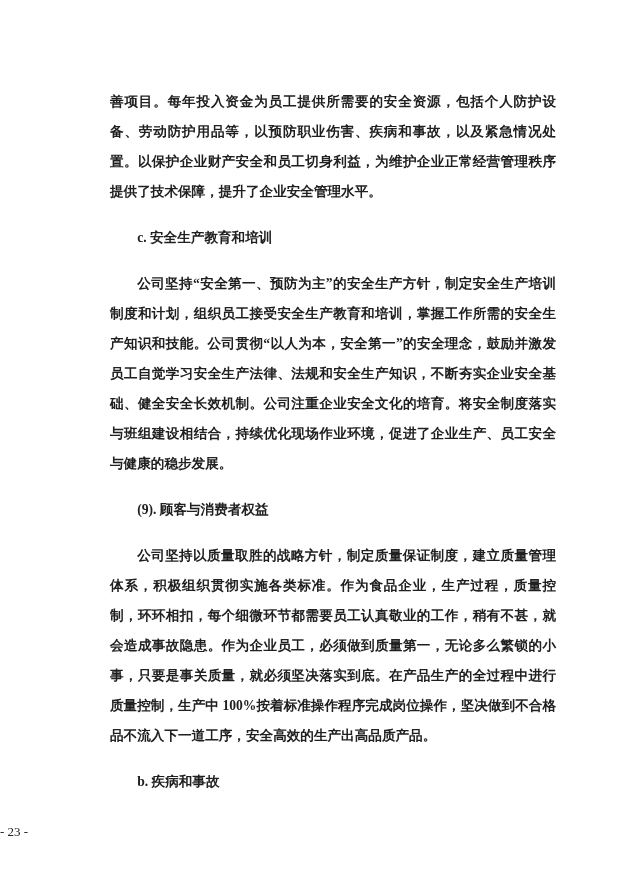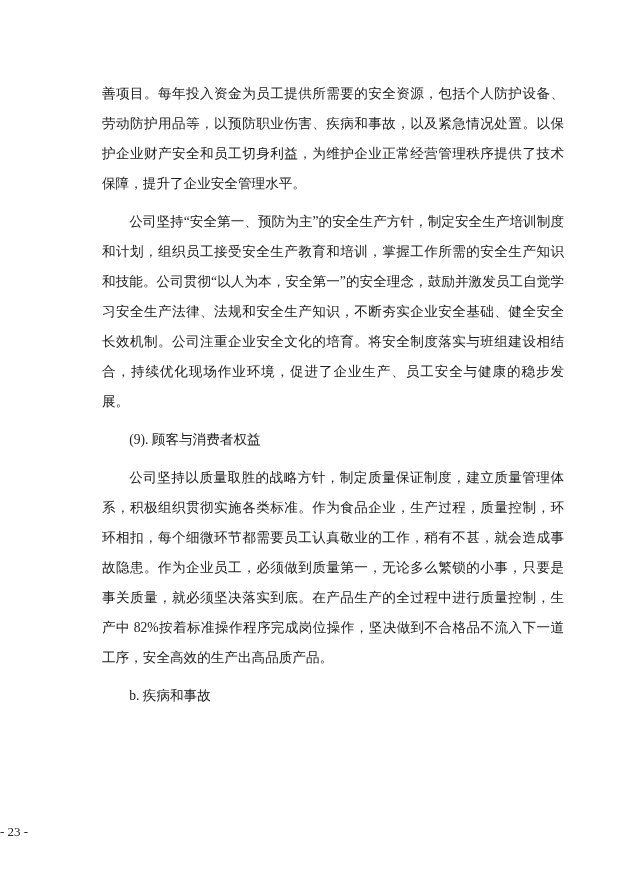--- a/index.html
+++ b/index.html
@@ -23,27 +23,28 @@
     height: 875px;
     background: #ffffff;
   }
   .content {
     position: absolute;
     left: 94px;
     top: 71px;
     width: 478px;
   }
   .para {
-    margin: 8px;
+    margin: 16px;
     padding: 0;
     font-size: 13.6px;
     line-height: 30px;
     color: #202020;
     text-align: justify;
     word-break: break-all;
+    font-weight: bold;
   }
   .para.indent {
     text-indent: 2em;
   }
   .para.no-indent {
     text-indent: 0;
   }
   .page-number {
     position: absolute;
     left: 0;
@@ -54,19 +55,20 @@
     line-height: 20px;
     color: #202020;
   }
 </style>
 </head>
 <body>
 
 <div class="page">
   <div class="content">
     <p class="para no-indent">善项目。每年投入资金为员工提供所需要的安全资源，包括个人防护设备、劳动防护用品等，以预防职业伤害、疾病和事故，以及紧急情况处置。以保护企业财产安全和员工切身利益，为维护企业正常经营管理秩序提供了技术保障，提升了企业安全管理水平。</p>
+    <p class="para indent">c. 安全生产教育和培训</p>
     <p class="para indent">公司坚持“安全第一、预防为主”的安全生产方针，制定安全生产培训制度和计划，组织员工接受安全生产教育和培训，掌握工作所需的安全生产知识和技能。公司贯彻“以人为本，安全第一”的安全理念，鼓励并激发员工自觉学习安全生产法律、法规和安全生产知识，不断夯实企业安全基础、健全安全长效机制。公司注重企业安全文化的培育。将安全制度落实与班组建设相结合，持续优化现场作业环境，促进了企业生产、员工安全与健康的稳步发展。</p>
     <p class="para indent">(9). 顾客与消费者权益</p>
-    <p class="para indent">公司坚持以质量取胜的战略方针，制定质量保证制度，建立质量管理体系，积极组织贯彻实施各类标准。作为食品企业，生产过程，质量控制，环环相扣，每个细微环节都需要员工认真敬业的工作，稍有不甚，就会造成事故隐患。作为企业员工，必须做到质量第一，无论多么繁锁的小事，只要是事关质量，就必须坚决落实到底。在产品生产的全过程中进行质量控制，生产中 82%按着标准操作程序完成岗位操作，坚决做到不合格品不流入下一道工序，安全高效的生产出高品质产品。</p>
+    <p class="para indent">公司坚持以质量取胜的战略方针，制定质量保证制度，建立质量管理体系，积极组织贯彻实施各类标准。作为食品企业，生产过程，质量控制，环环相扣，每个细微环节都需要员工认真敬业的工作，稍有不甚，就会造成事故隐患。作为企业员工，必须做到质量第一，无论多么繁锁的小事，只要是事关质量，就必须坚决落实到底。在产品生产的全过程中进行质量控制，生产中 100%按着标准操作程序完成岗位操作，坚决做到不合格品不流入下一道工序，安全高效的生产出高品质产品。</p>
     <p class="para indent">b. 疾病和事故</p>
   </div>
   <div class="page-number">- 23 -</div>
 </div>
 
 </body></html>

